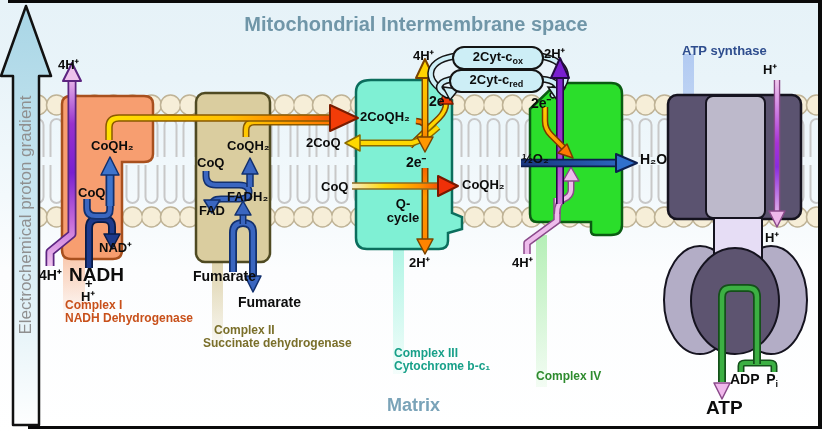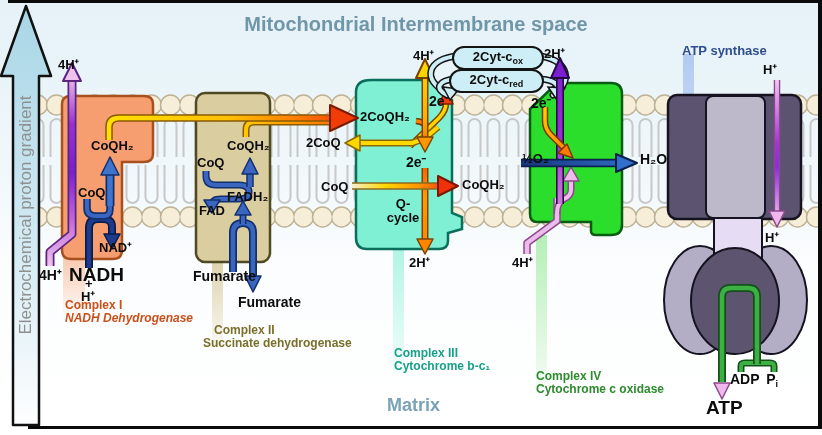--- a/index.html
+++ b/index.html
@@ -250,21 +250,21 @@
 
 <div class="lbl" style="left:58px;top:55px;">4H⁺</div>
 <div class="lbl" style="left:91px;top:138px;">CoQH₂</div>
 <div class="lbl" style="left:78px;top:185px;">CoQ</div>
 <div class="lbl" style="left:99px;top:238px;">NAD⁺</div>
 <div class="lbl sz14" style="left:39px;top:265px;">4H⁺</div>
 <div class="lbl sz15" style="left:69px;top:264px;">NADH</div>
 <div class="lbl" style="left:85px;top:276px;">+</div>
 <div class="lbl" style="left:81px;top:287px;">H⁺</div>
 <div class="lbl name c1name" style="left:65px;top:299px;">Complex I</div>
-<div class="lbl name c1name" style="left:65px;top:312px;font-style:italic;">NADH Dehydrogenase</div>
+<div class="lbl name c1name" style="left:65px;top:312px;">NADH Dehydrogenase</div>
 
 <div class="lbl" style="left:227px;top:138px;">CoQH₂</div>
 <div class="lbl" style="left:197px;top:155px;">CoQ</div>
 <div class="lbl" style="left:227px;top:189px;">FADH₂</div>
 <div class="lbl" style="left:199px;top:203px;">FAD</div>
 <div class="lbl sz14" style="left:193px;top:268px;">Fumarate</div>
 <div class="lbl sz14" style="left:238px;top:294px;">Fumarate</div>
 <div class="lbl name c2name" style="left:214px;top:324px;">Complex II</div>
 <div class="lbl name c2name" style="left:203px;top:337px;">Succinate dehydrogenase</div>
 
@@ -287,21 +287,20 @@
 <div class="pill" style="left:449px;top:69px;width:91px;height:20px;">
   <span>2Cyt-c</span><span class="sub">red</span>
 </div>
 
 <div class="lbl" style="left:544px;top:44px;">2H⁺</div>
 <div class="lbl sz12" style="left:531px;top:93px;">2e⁻</div>
 <div class="lbl" style="left:490px;top:151px;margin-left:32px;">½O₂</div>
 <div class="lbl sz14" style="left:640px;top:151px;">H₂O</div>
 <div class="lbl" style="left:512px;top:253px;">4H⁺</div>
 <div class="lbl name c4name" style="left:536px;top:370px;">Complex IV</div>
-<div class="lbl name c4name" style="left:536px;top:383px;">Cytochrome c oxidase</div>
 
 <div class="lbl atpsyn" style="left:682px;top:43px;">ATP synthase</div>
 <div class="lbl" style="left:763px;top:60px;">H⁺</div>
 <div class="lbl" style="left:765px;top:228px;">H⁺</div>
 <div class="lbl sz14" style="left:730px;top:371px;">
   <span>ADP</span>
   <span style="margin-left:3px;">P</span><span class="sub">i</span>
 </div>
 <div class="lbl sz15" style="left:706px;top:397px;">ATP</div>
 

